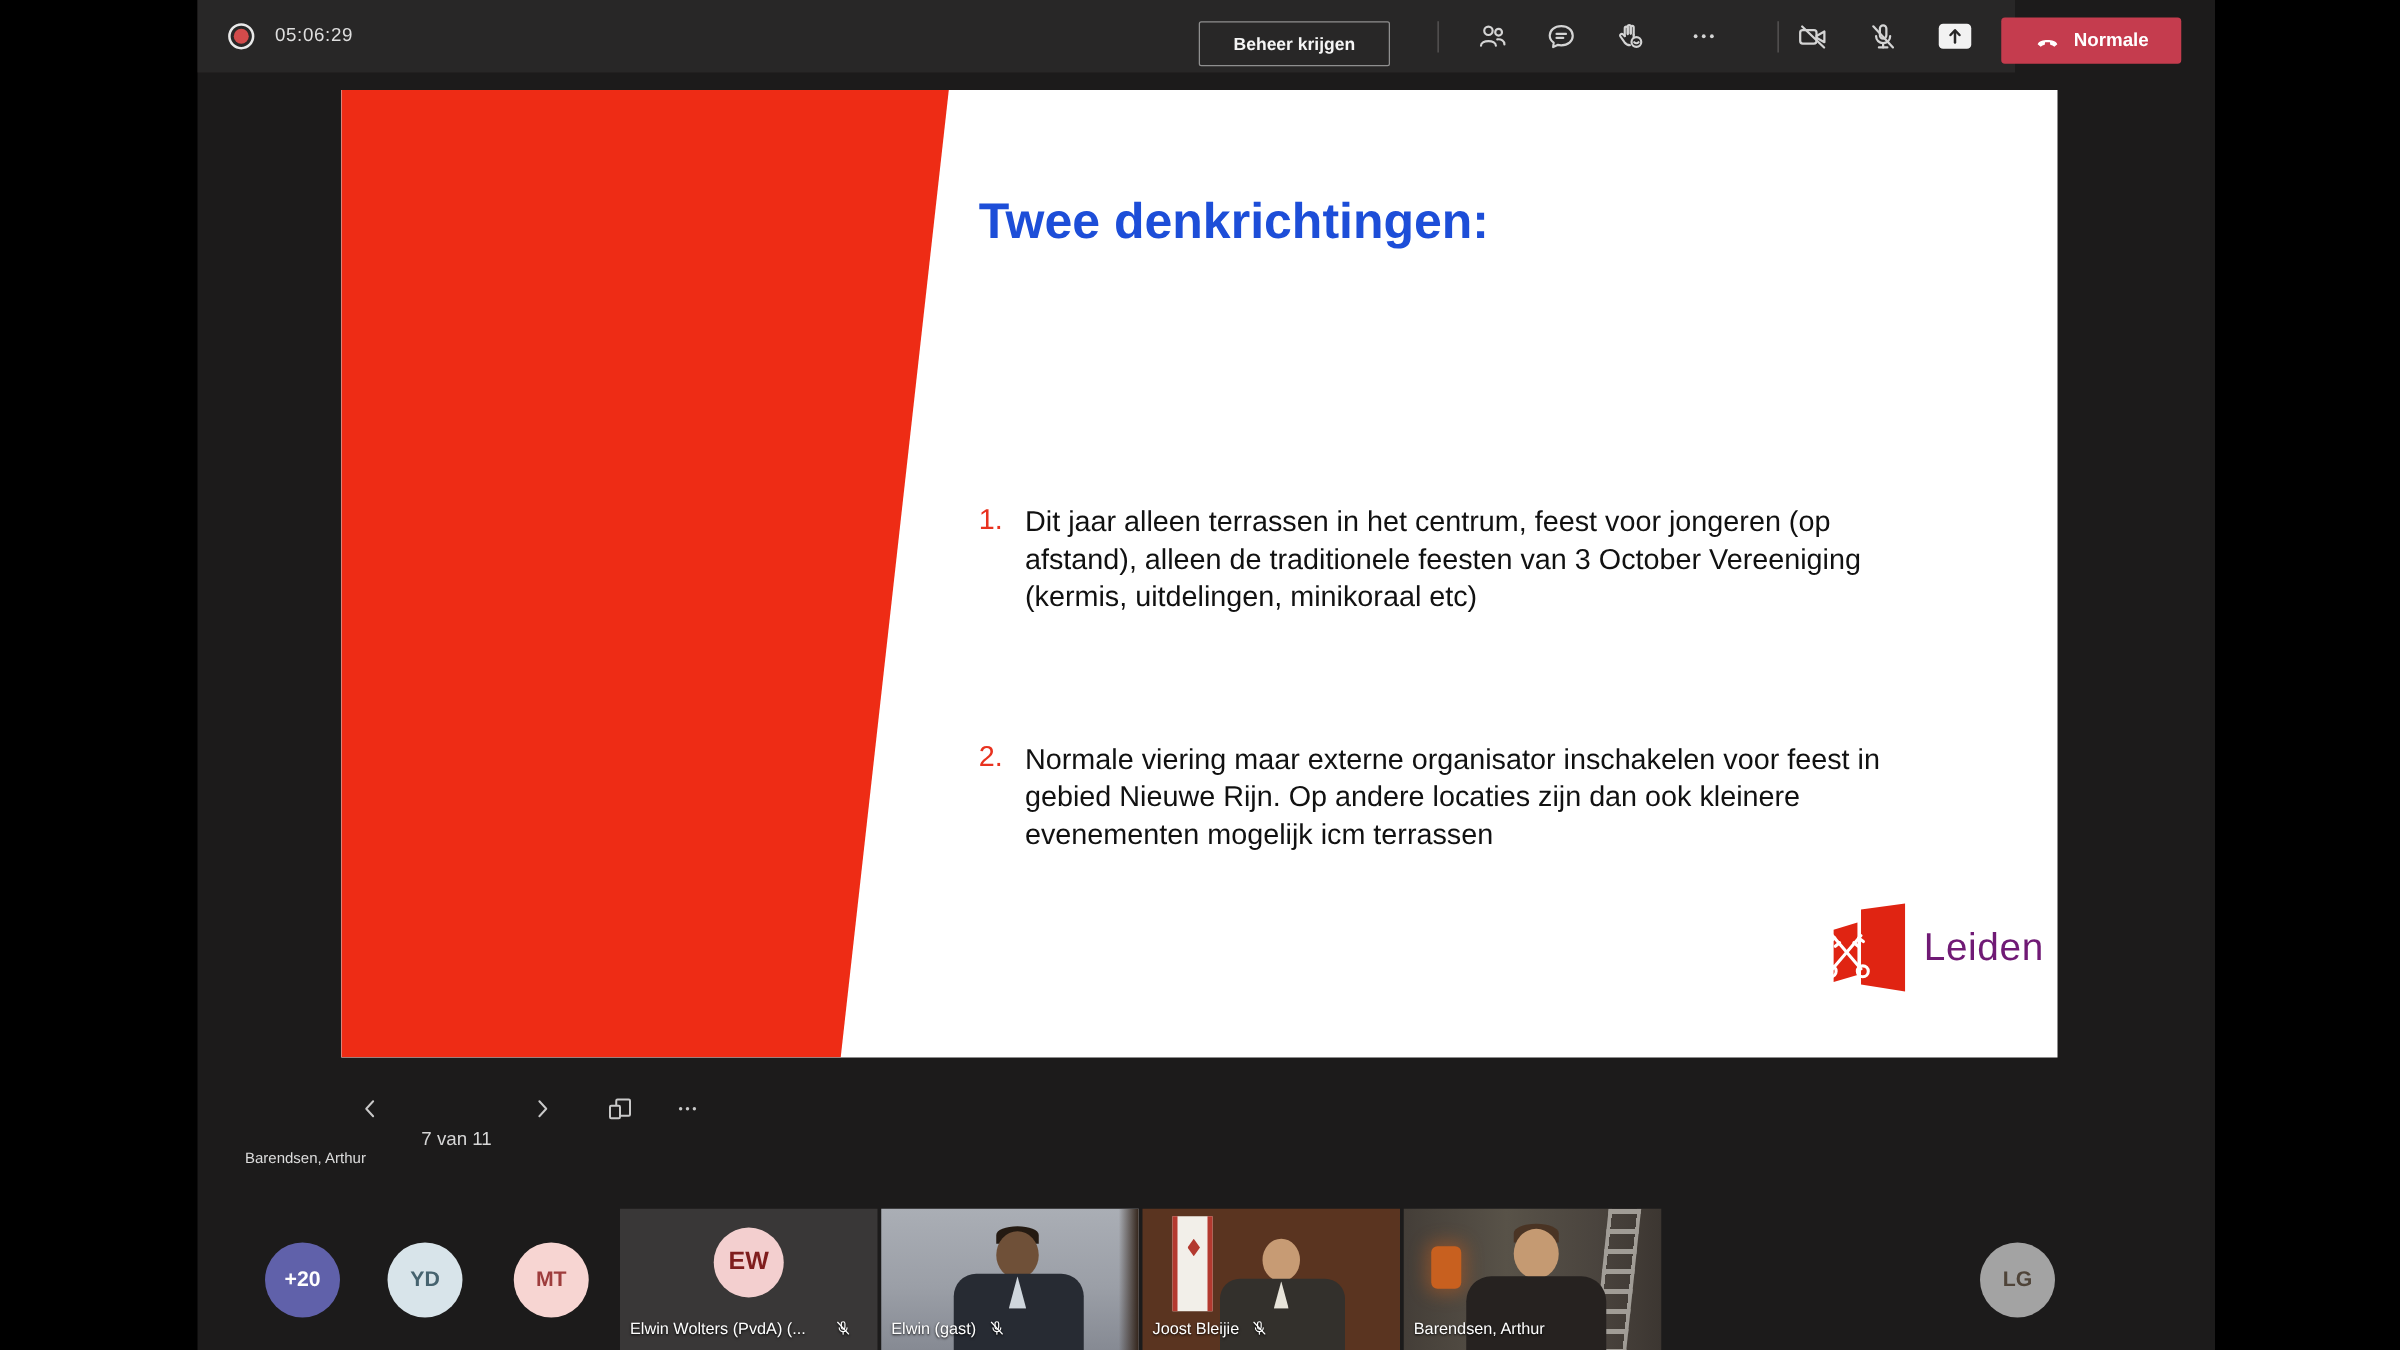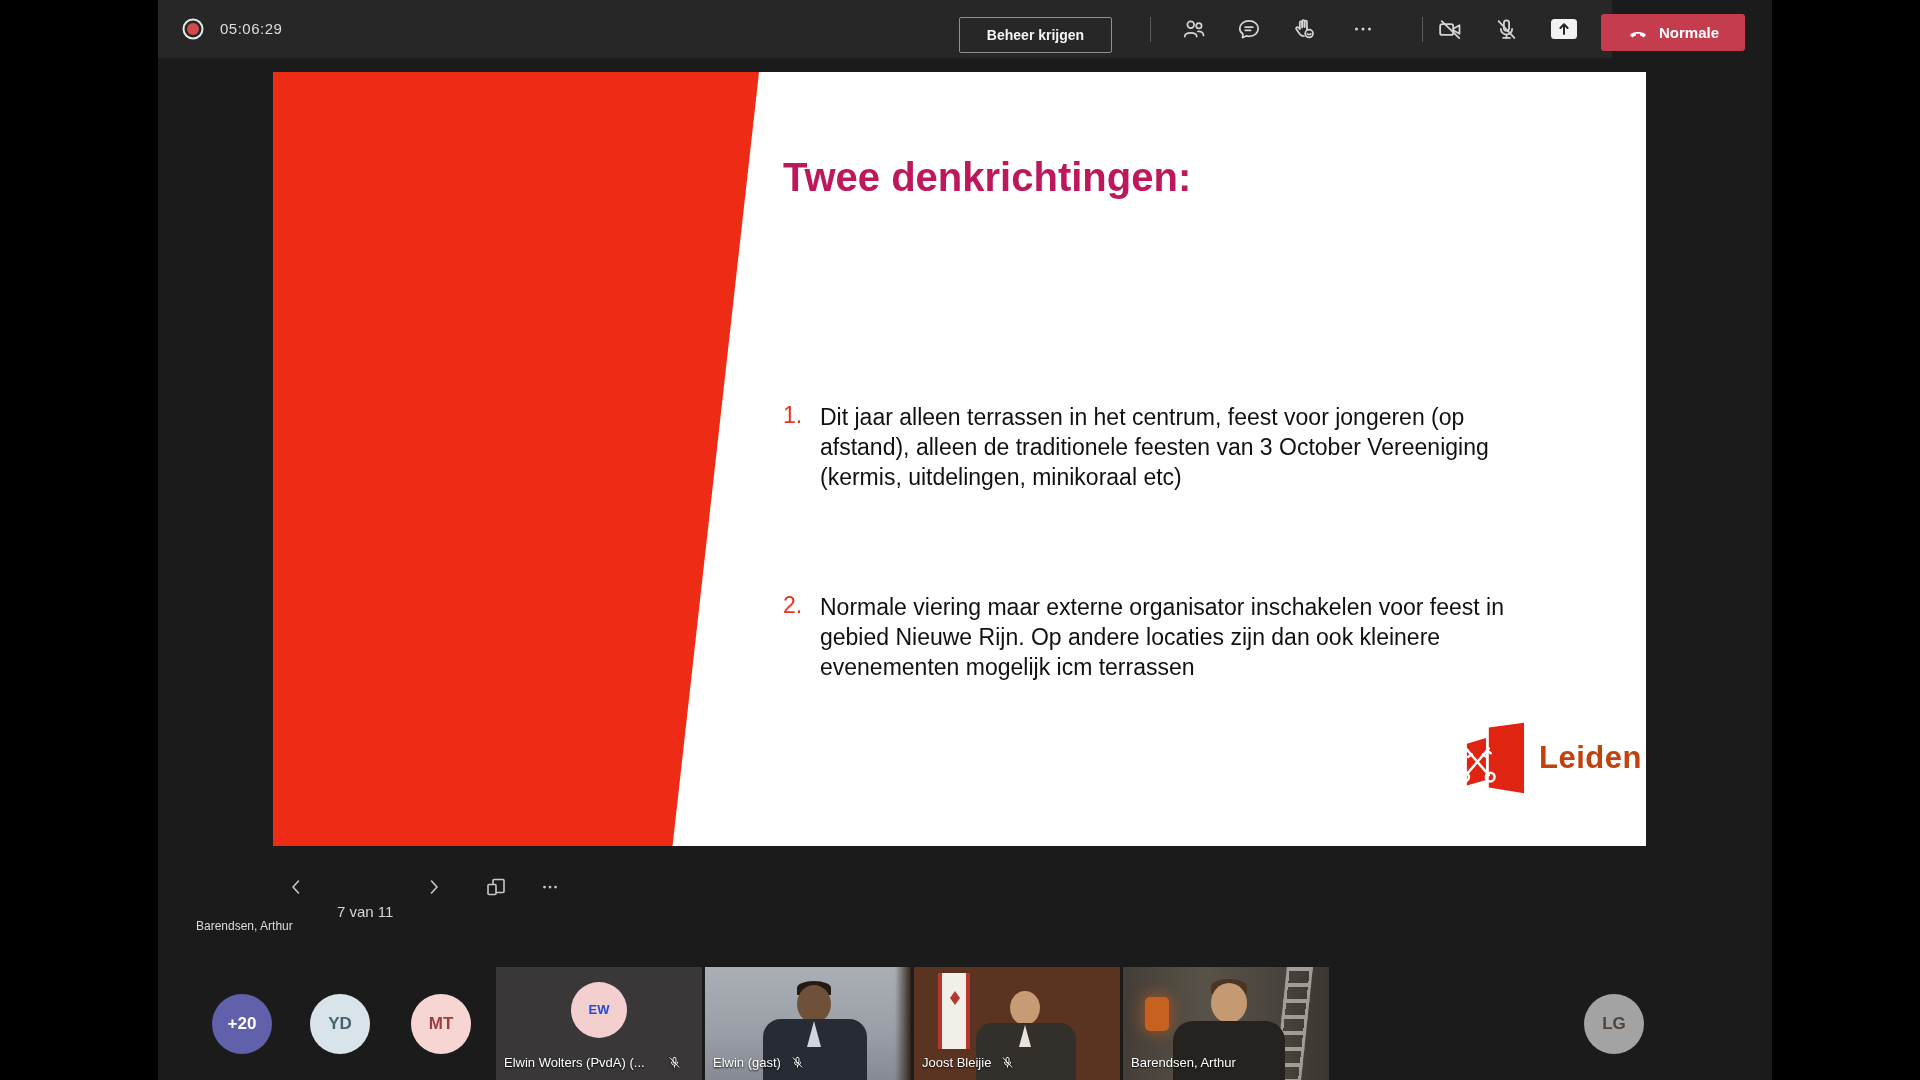--- a/index.html
+++ b/index.html
@@ -21,28 +21,28 @@
   .tb-icon { position:absolute; top:13px; width:32px; height:32px; display:flex; align-items:center; justify-content:center; cursor:pointer; }
   .tb-icon svg { stroke:#d4d4d4; fill:none; stroke-width:1.6; stroke-linecap:round; stroke-linejoin:round; }
   .btn-leave { position:absolute; left:1443px; top:14px; width:144px; height:37px; background:#c53c4e;
     border-radius:3px; display:flex; align-items:center; justify-content:center; gap:10px;
     color:#fff; font-size:15px; font-weight:700; cursor:pointer; }
 
   
   .slide { position:absolute; left:115px; top:72px; width:1373px; height:774px; background:#ffffff; }
   .slide-red { position:absolute; left:0; top:0; width:100%; height:100%;
     clip-path:polygon(0 0, 35.4% 0, 29.1% 100%, 0 100%); background:#ee2c15; }
-  .slide-title { position:absolute; left:510px; top:83px; font-size:40px; font-weight:700; color:#be185d; }
+  .slide-title { position:absolute; left:510px; top:83px; font-size:40px; font-weight:700; color:#1d4ed8; }
   .slide-point { position:absolute; left:510px; display:flex; }
   .slide-point .num { width:37px; font-size:23px; color:#e8321f; flex:none; }
   .slide-point .txt { width:728px; font-size:23px; line-height:30px; color:#111; }
   .point-1 { top:330px; }
   .point-2 { top:520px; }
   .logo { position:absolute; left:1172px; top:646px; display:flex; align-items:center; gap:14px; }
-  .logo-text { font-size:31px; font-weight:700; color:#c2410c; letter-spacing:.5px; }
+  .logo-text { font-size:31px; font-weight:400; color:#701a75; letter-spacing:.5px; }
 
   
   .slide-nav { position:absolute; left:125px; top:873px; height:28px; display:flex; align-items:center; gap:22px; color:#c9c9c9; }
   .slide-nav svg { stroke:#c9c9c9; fill:none; stroke-width:1.6; stroke-linecap:round; stroke-linejoin:round; }
   .nav-page { font-size:15px; color:#d6d6d6; padding:0 6px;margin-top:48px; }
   .nav-btn { width:26px; height:26px; display:flex; align-items:center; justify-content:center; cursor:pointer; }
 
   .presenter { position:absolute; left:38px; top:919px; font-size:12px; color:#dcdcdc; }
 
   
@@ -57,21 +57,21 @@
   .t1 { left:338px; } .t2 { left:547px; } .t3 { left:756px; } .t4 { left:965px; } .t5 { left:1174px; }
   .tile-name { position:absolute; left:8px; right:6px; top:88px; display:flex; gap:9px;
     font-size:13px; color:#fff; text-shadow:0 1px 2px rgba(0,0,0,.95); white-space:nowrap; }
   .tile-name.spread { justify-content:space-between; padding-right:14px; }
   .mic-sm { flex:none; filter:drop-shadow(0 1px 1px rgba(0,0,0,.9)); }
   .mic-sm svg { stroke:#fff; fill:none; stroke-width:1.5; stroke-linecap:round; }
 
   
   .t1 { background:#393737; }
   .ew-circle { position:absolute; left:50%; top:38%; transform:translate(-50%,-50%); width:56px; height:56px;
-    border-radius:50%; background:#f3cfcf; color:#1d4ed8; font-size:13px; font-weight:700;
+    border-radius:50%; background:#f3cfcf; color:#7f1d1d; font-size:20px; font-weight:700;
     display:flex; align-items:center; justify-content:center; }
 
   .t2 { background:linear-gradient(180deg,#aaaeb5 0%,#9b9fa7 55%,#868a93 100%); }
   .t2 .edge { position:absolute; right:0; top:0; width:16px; height:100%; background:linear-gradient(90deg,rgba(40,28,20,0),#33241a); }
   .person { position:absolute; }
   .head { border-radius:50%; }
   .t2 .head { left:92px; top:18px; width:34px; height:38px; background:#6f5038; }
   .t2 .hair { position:absolute; left:92px; top:14px; width:34px; height:14px; border-radius:50% 50% 0 0; background:#241a12; }
   .t2 .body { position:absolute; left:58px; top:52px; width:104px; height:62px; border-radius:18px 18px 0 0; background:#272b33; }
   .t2 .shirt { position:absolute; left:102px; top:54px; width:14px; height:26px; background:#cfd6dd; clip-path:polygon(50% 0,0 100%,100% 100%); }

